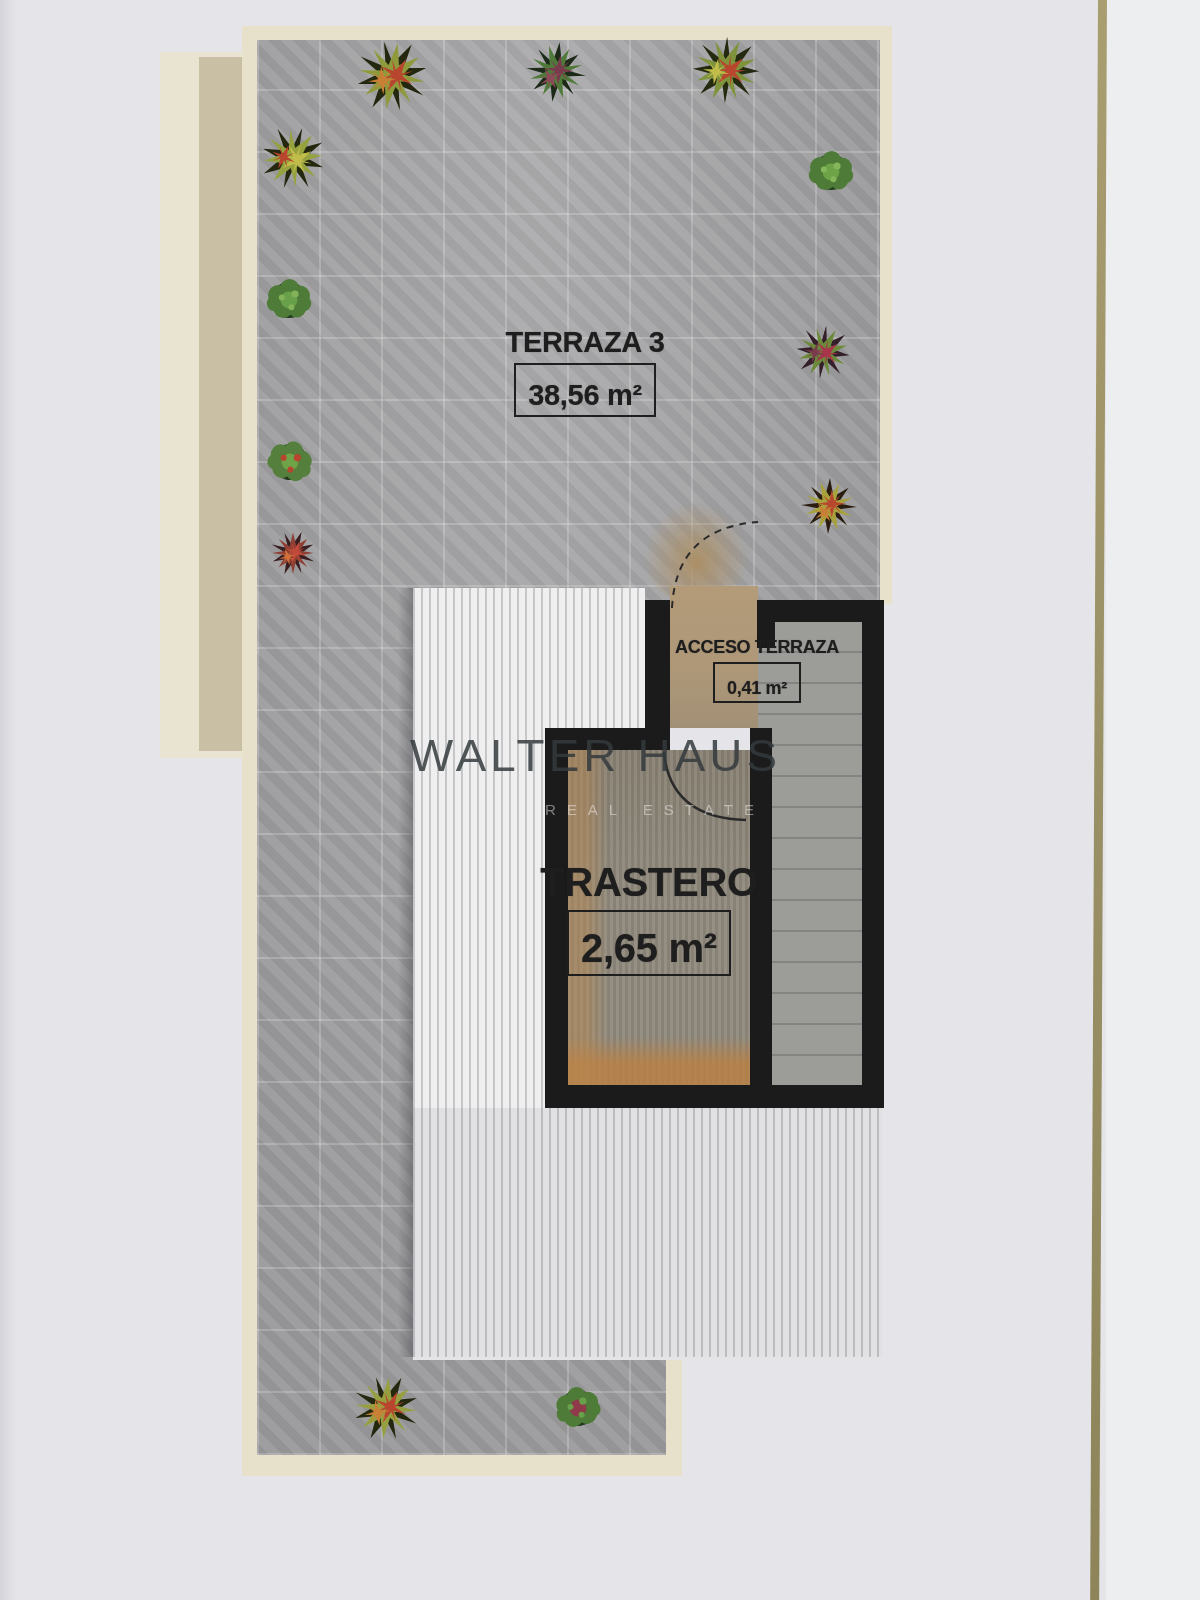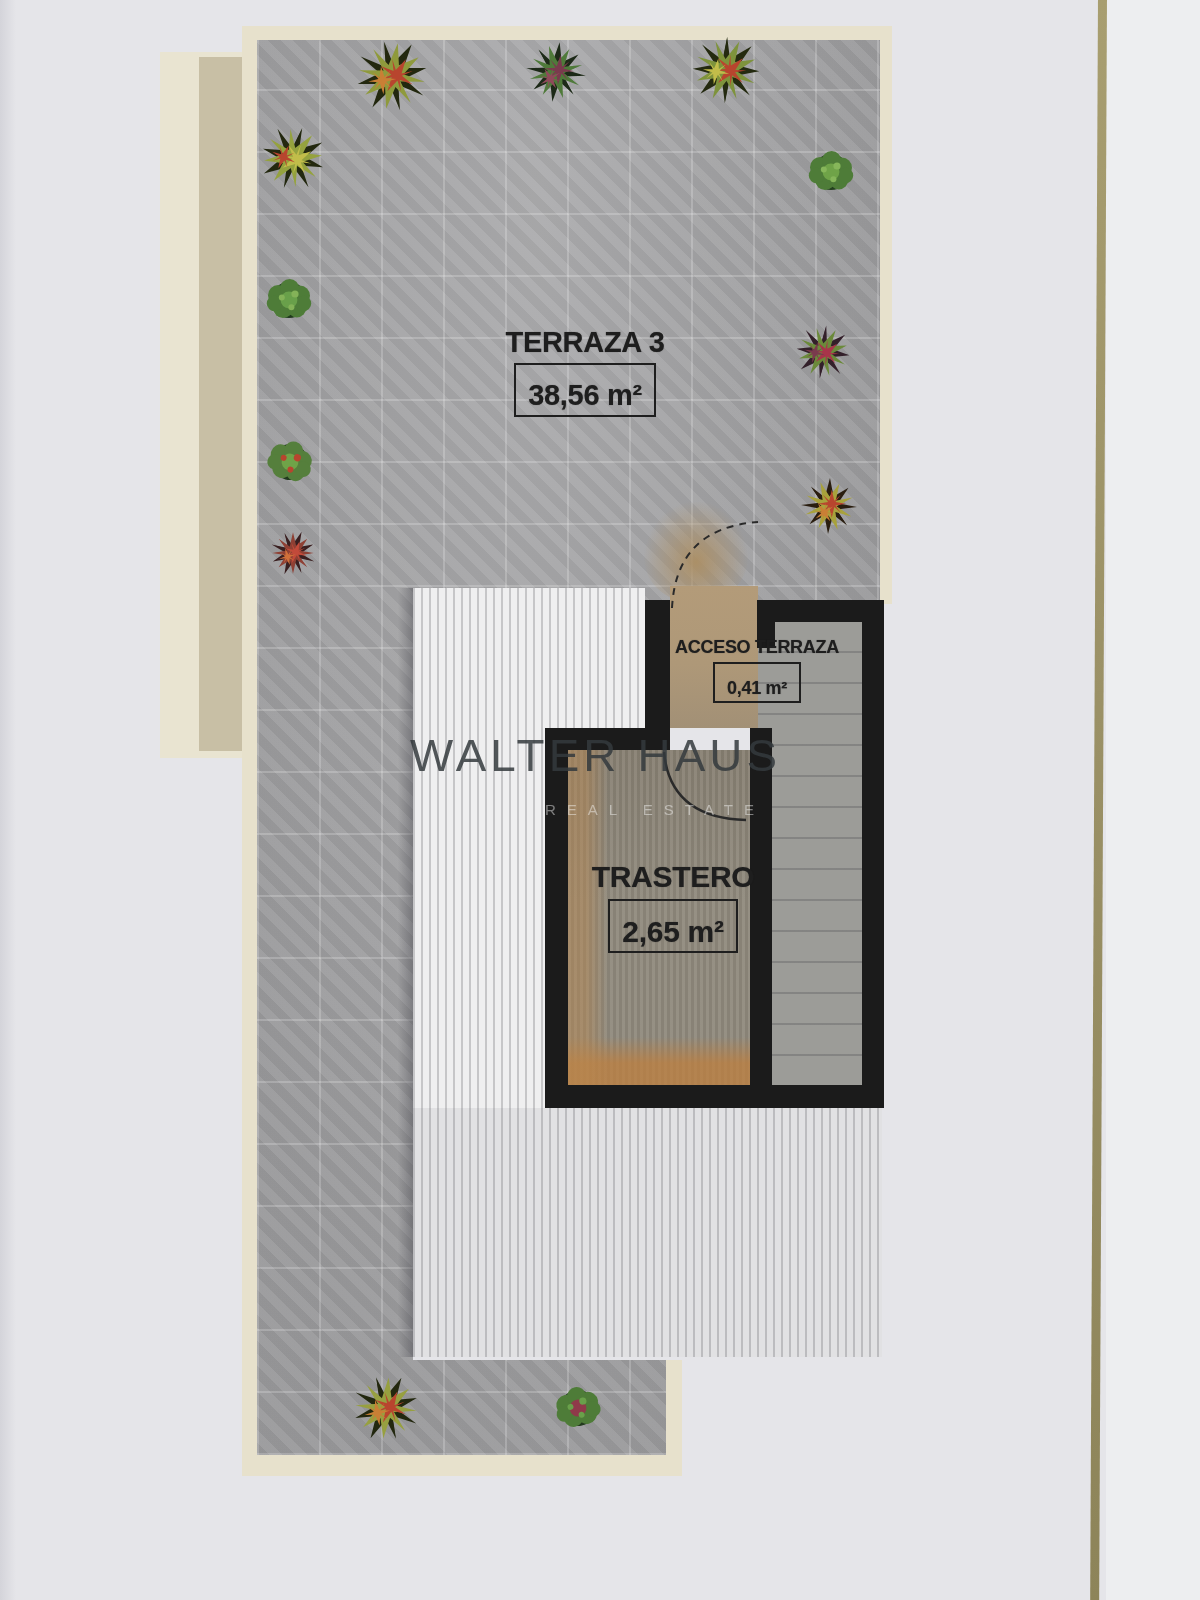--- a/index.html
+++ b/index.html
@@ -57,21 +57,21 @@
       linear-gradient(180deg,rgba(120,110,95,.35),rgba(0,0,0,0) 45%);}
   
   .wall{background:var(--wall,#1b1b1b);}
   
   .room-label{color:var(--label-ink,#1e1e1e);font-weight:bold;text-align:center;line-height:1.12;
     text-shadow:0 0 1px rgba(30,30,30,.55);letter-spacing:-.3px;}
   .room-label .val{display:inline-block;border:2.5px solid var(--label-ink,#1e1e1e);
     padding:14px 12px 3px;margin-top:5px;}
   #label-terraza{left:470px;top:326px;width:230px;font-size:29px;}
   #label-acceso{left:642px;top:637px;width:230px;font-size:18px;}
-  #label-trastero{left:563px;top:860px;width:220px;font-size:30px;}
+  #label-trastero{left:539px;top:860px;width:220px;font-size:40px;}
   
   #watermark1{left:410px;top:731px;width:375px;font-size:44px;letter-spacing:4px;
     color:rgba(52,58,61,.85);font-weight:400;transform:scaleX(1.04);transform-origin:left;}
   #watermark2{left:535px;top:781px;width:240px;font-size:15px;letter-spacing:11px;
     color:rgba(250,250,250,.45);text-align:center;margin-top:20px;}
   
   #caption{left:243px;top:1496px;width:420px;font-size:30px;letter-spacing:1px;
     color:var(--caption-ink,#46464a);text-shadow:0 0 1px rgba(70,70,74,.4);}
   #decor-svg{left:0;top:0;width:1200px;height:1600px;pointer-events:none;}
 </style>

